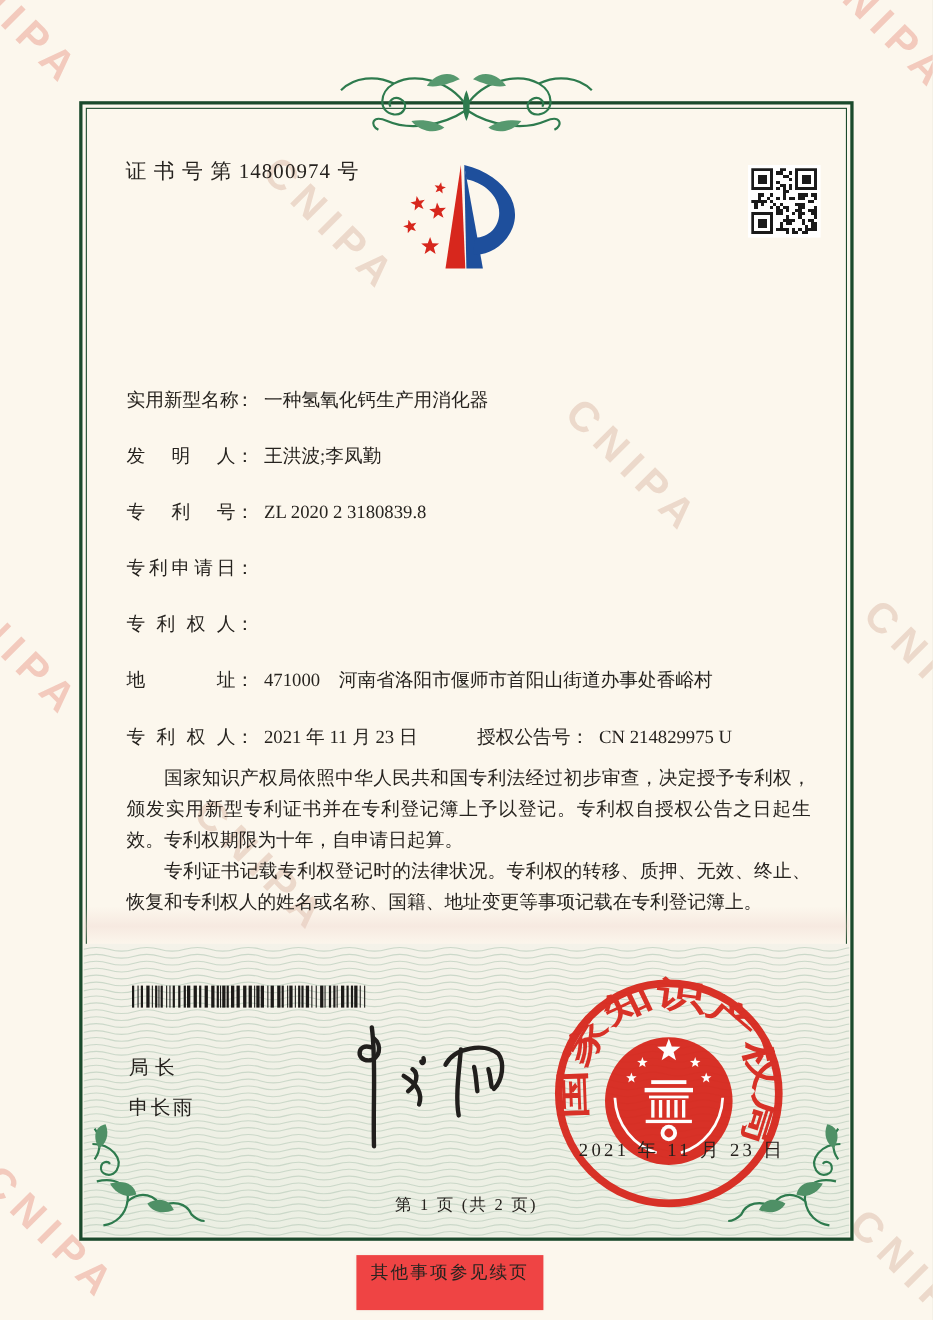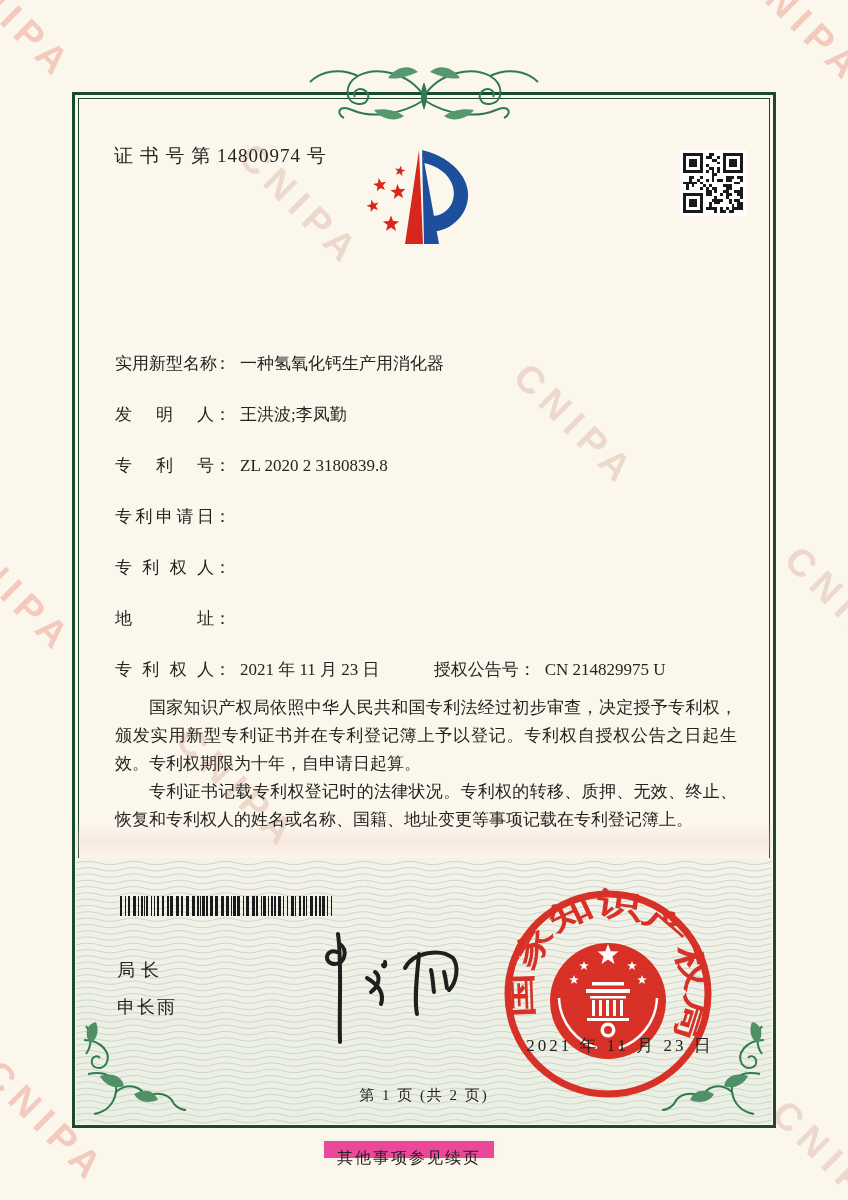--- a/index.html
+++ b/index.html
@@ -61,22 +61,22 @@
   .barcode{ position:absolute; left:120px; top:896px; width:216px; height:20px; display:flex; align-items:stretch; }
   .barcode i{ display:block; background:#1c1a18; }
   .sig-role{ position:absolute; left:117px; top:958px; font-size:18px; letter-spacing:6px; }
   .sig-name{ position:absolute; left:117px; top:995px; font-size:18px; letter-spacing:2px; }
   .signature{ position:absolute; left:297px; top:924px; width:172px; height:126px; }
   .seal{ position:absolute; left:497px; top:883px; width:222px; height:222px; }
   .seal-date{ position:absolute; left:520px; top:1034px; width:200px; text-align:center;
     font-size:17px; letter-spacing:3px; color:#26221e; }
   
   .page-info{ position:absolute; left:72px; top:1086px; width:704px; text-align:center; font-size:15px; letter-spacing:2px; }
-  .cont-note{ position:absolute; left:324px; top:1141px; width:170px; height:17px; line-height:33px;
-    background:#ec4899; text-align:center; font-size:16px; letter-spacing:2px; box-shadow:0 0 4px rgba(0,0,0,0.04); }
+  .cont-note{ position:absolute; left:324px; top:1141px; width:170px; height:50px; line-height:33px;
+    background:#ef4444; text-align:center; font-size:16px; letter-spacing:2px; box-shadow:0 0 4px rgba(0,0,0,0.04); }
 </style>
 </head>
 <body>
 
 <div id="page">
 
   <span class="wm wm-r" style="left:12px;  top:18px;">CNIPA</span>
   <span class="wm wm-r" style="left:802px; top:22px;">CNIPA</span>
   <span class="wm" style="left:300px; top:205px;">CNIPA</span>
   <span class="wm" style="left:575px; top:425px;">CNIPA</span>
@@ -421,20 +421,21 @@
       <span class="f-label">专利申请日</span>
         <span class="f-colon">：</span>
     </div>
     <div class="field-row">
       <span class="f-label">专利权人</span>
         <span class="f-colon">：</span>
     </div>
     <div class="field-row">
       <span class="f-label">地址</span>
         <span class="f-colon">：</span>
+      <span>471000　河南省洛阳市偃师市首阳山街道办事处香峪村</span>
     </div>
     <div class="field-row">
       <span class="f-label">专利权人</span>
         <span class="f-colon">：</span>
       <span>2021 年 11 月 23 日</span>
       <span class="f-gap2">授权公告号</span>
         <span class="f-colon">：</span>
       <span>CN 214829975 U</span>
     </div>
   </div>

